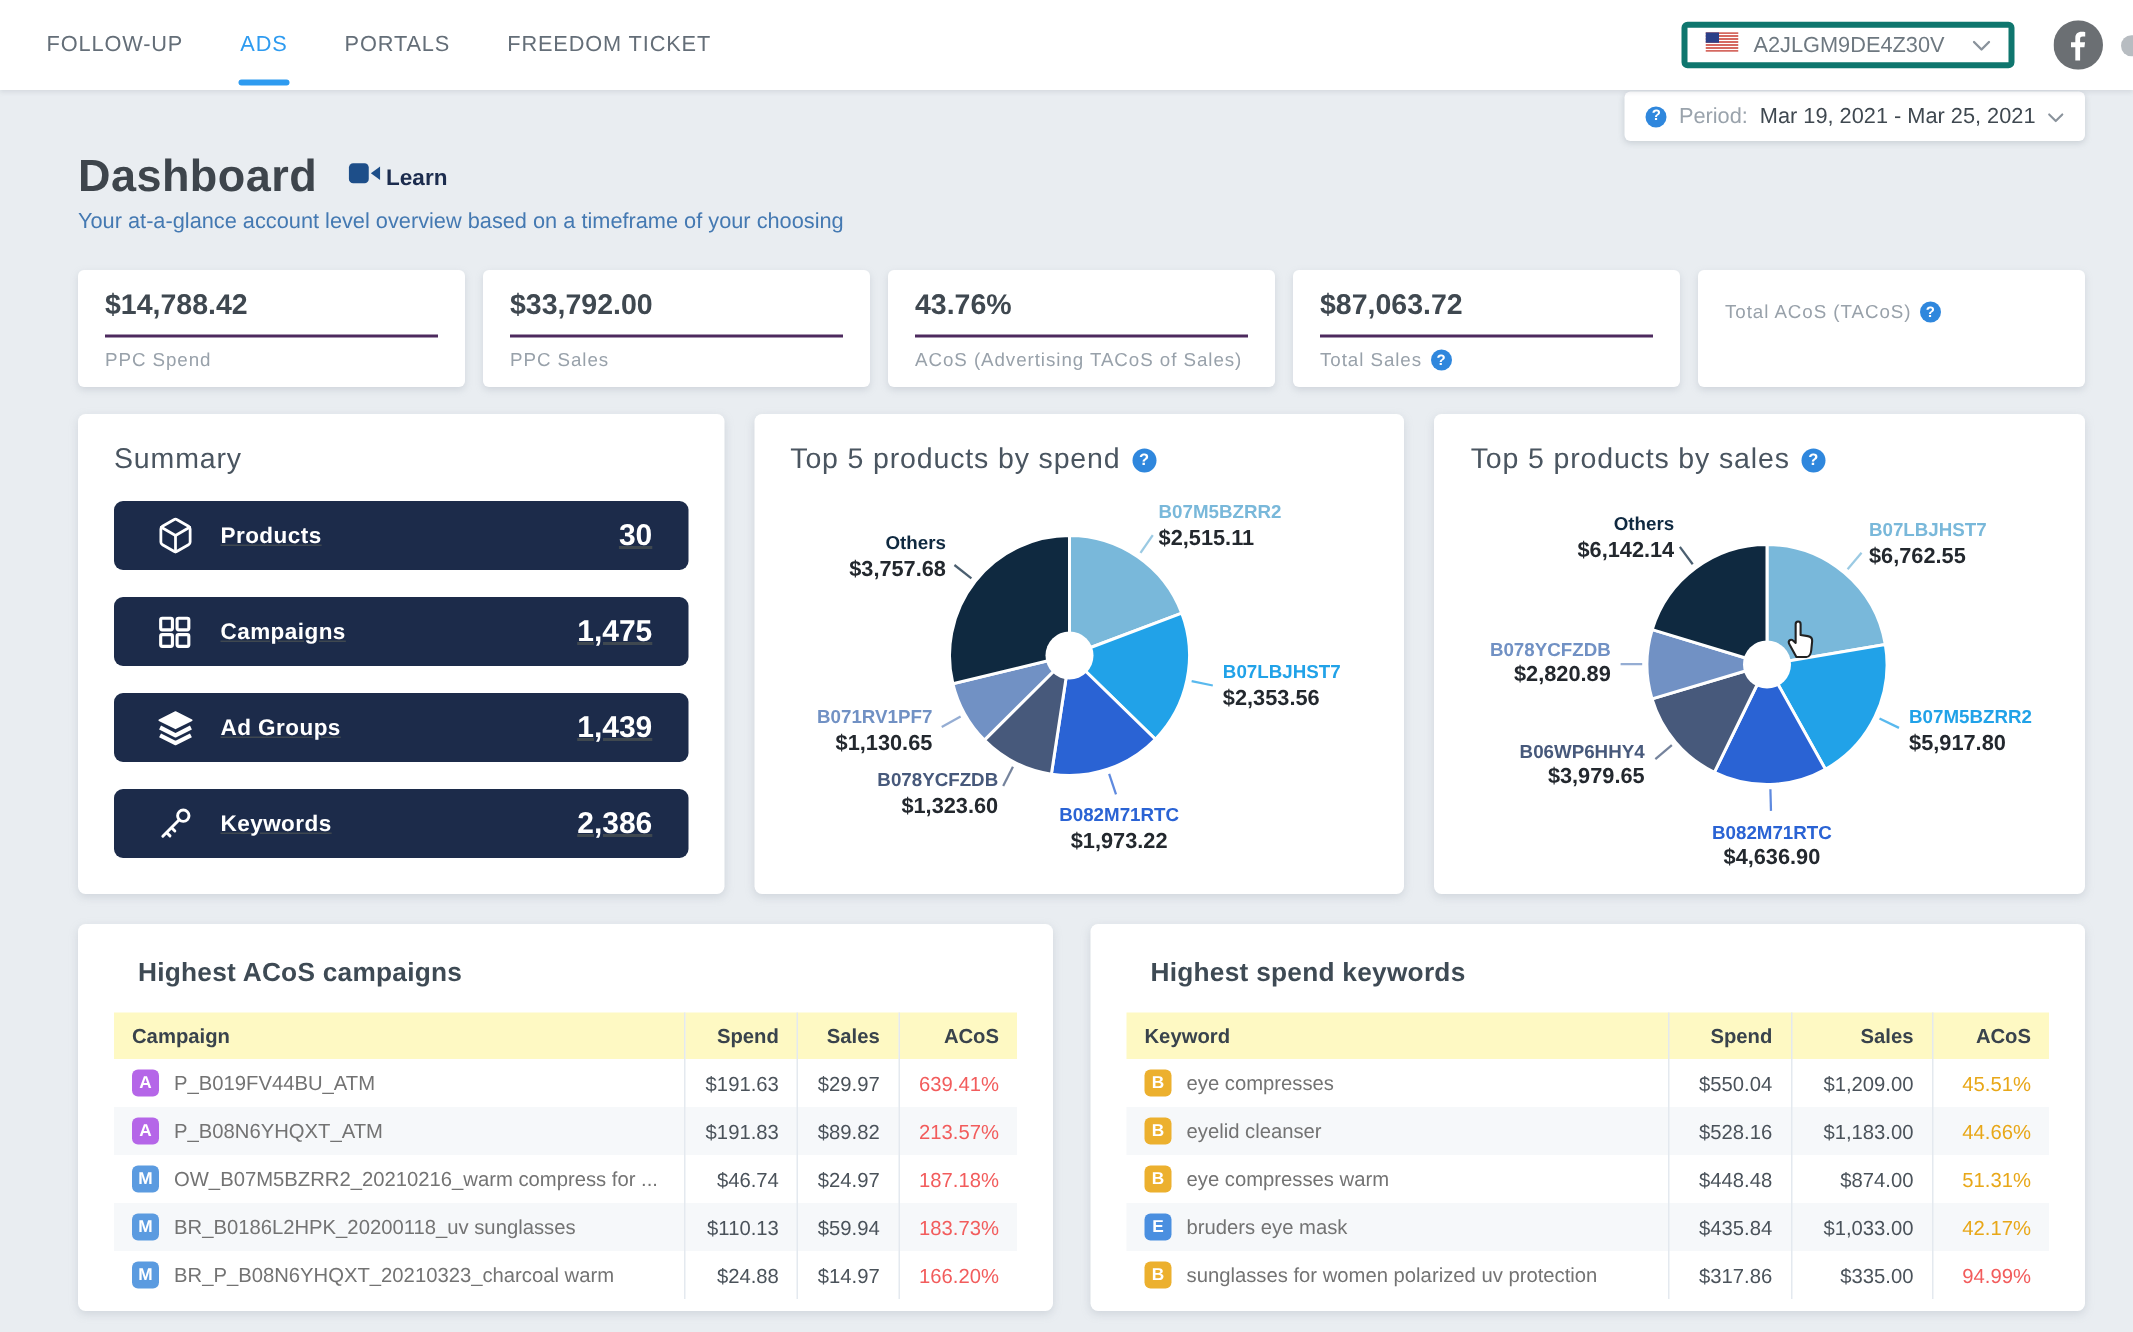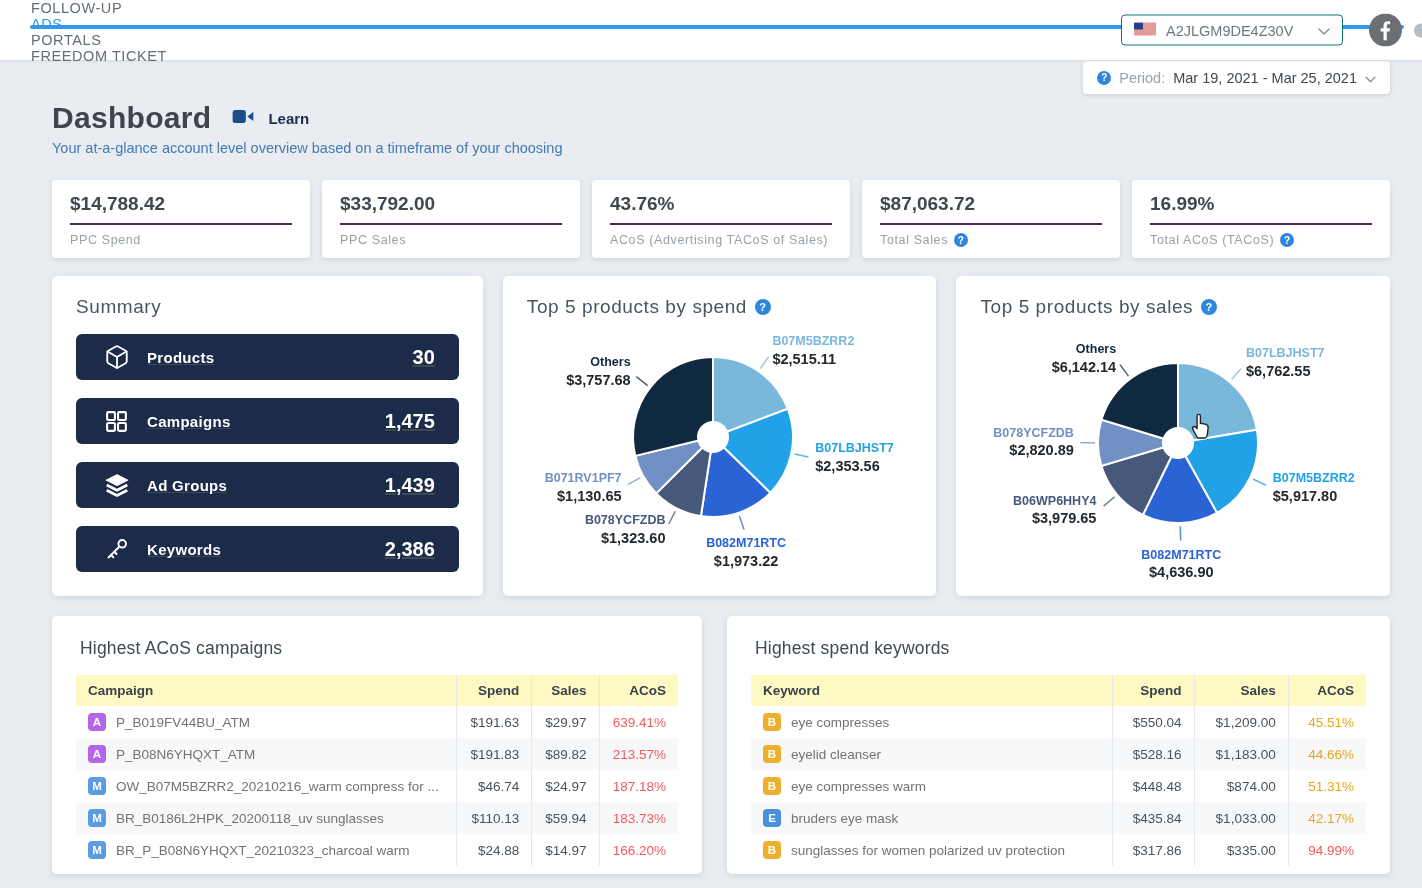--- a/index.html
+++ b/index.html
@@ -2,35 +2,35 @@
 <html><head>
 <meta charset="utf-8">
 <style>
   * { margin:0; padding:0; box-sizing:border-box; }
   html,body { width:1422px; height:888px; overflow:hidden; }
   body { font-family:"Liberation Sans", sans-serif; background:#e9edf1; color:#3f4850; }
   .page { position:relative; width:1422px; height:888px; }
 
   
   .topbar { position:relative; height:60px; background:#fff; box-shadow:0 1px 3px rgba(150,160,170,.25); z-index:5; }
-  .nav { display:flex; align-items:stretch; height:100%; padding-left:12px;flex-direction:column; }
+  .nav { display:flex; align-items:stretch; height:100%; padding-left:12px; }
   .nav-item { position:relative; display:flex; align-items:center; padding:0 19px; font-size:14.5px; letter-spacing:.04em; color:#646e78; font-weight:500; cursor:pointer; }
   .nav-item.active { color:#2e9bf0; }
   .nav-item.active::after { content:''; position:absolute; left:18px; right:18px; bottom:3px; height:4px; border-radius:3px; background:#2e9bf0; }
   .topbar-right { position:absolute; right:20px; top:50%; transform:translateY(-50%); display:flex; align-items:center; gap:26px; }
-  .account-select { display:flex; align-items:center; gap:10px; width:222px; height:31px; border:1px solid #0f766e; border-radius:4px; padding:0 12px; background:#fff; color:#6e7880; font-size:14.5px; cursor:pointer; }
+  .account-select { display:flex; align-items:center; gap:10px; width:222px; height:31px; border:4px solid #0f766e; border-radius:4px; padding:0 12px; background:#fff; color:#6e7880; font-size:14.5px; cursor:pointer; }
   .account-select .acct-label { flex:1; }
   .fb-circle { width:33px; height:33px; }
   .edge-dot { position:absolute; right:-26px; top:50%; transform:translateY(-50%); width:14px; height:14px; border-radius:50%; background:#b7bcc1; }
 
   
   main { position:relative; padding:38px 32px 0 52px; }
   .title-row { display:flex; align-items:center; height:40px; }
   h1 { font-size:30px; font-weight:700; color:#3e454c; letter-spacing:.01em; }
-  .learn { display:flex; align-items:center; gap:13px; margin-left:20px; cursor:pointer; }
+  .learn { display:flex; align-items:center; gap:2px; margin-left:20px; cursor:pointer; }
   .learn-label { font-size:15px; font-weight:700; color:#1c2c4e; }
   .subtitle { height:22px; margin-top:2px; margin-bottom:18px; font-size:14.5px; color:#4479b2; }
 
   .period-pill { position:absolute; top:1px; right:32px; display:flex; align-items:center; gap:8px; height:33px; padding:0 14px; background:#fff; border-radius:4px; box-shadow:0 1px 4px rgba(150,160,170,.4); cursor:pointer; }
   .period-label { color:#9aa3ac; font-size:14.5px; }
   .period-value { color:#3f4850; font-size:14.5px; }
 
   .help-icon { display:inline-flex; align-items:center; justify-content:center; width:16px; height:16px; border-radius:50%; background:#2f87dd; color:#fff; font-size:11px; font-weight:700; flex:0 0 auto; }
   .help-icon.small { width:14px; height:14px; font-size:10px; }
 
@@ -58,21 +58,21 @@
   .pie-label { position:absolute; line-height:1.25; white-space:nowrap; }
   .pie-label .pl-name { font-size:12.5px; font-weight:700; }
   .pie-label .pl-value { font-size:14.5px; font-weight:700; color:#23282e; }
   .cursor-overlay { position:absolute; z-index:4; }
 
   
   .tables-row { display:flex; gap:25px; }
   .table-card { height:258px; padding:18px 24px; }
   .table-card.campaigns { width:650px; }
   .table-card.keywords { width:663px; }
-  .table-title { font-size:17.5px; color:#3e4a54; font-weight:400; letter-spacing:.01em; margin:4px 4px 16px; }
+  .table-title { font-size:17.5px; color:#3e4a54; font-weight:700; letter-spacing:.01em; margin:4px 16px 16px; }
   table { width:100%; border-collapse:collapse; font-size:13.5px; }
   thead th { background:#fef9c3; color:#39434c; font-weight:600; text-align:right; padding:8px 12px; }
   thead th:first-child { text-align:left; }
   thead th + th, tbody td + td { border-left:1px solid #e4e9ef; }
   tbody td { padding:7px 12px; color:#4a525a; text-align:right; }
   tbody td:first-child { text-align:left; }
   tbody tr:nth-child(even) { background:#f6f8fa; }
   .badge { display:inline-block; width:18px; height:18px; border-radius:4px; margin-right:10px; color:#fff; font-size:11.5px; font-weight:700; text-align:center; line-height:18px; vertical-align:middle; }
   .row-link { color:#737373; text-decoration:none; cursor:pointer; vertical-align:middle; }
   td.acos { font-weight:400; }
@@ -174,21 +174,20 @@
 
   <article class="stat-card">
     <div class="stat-value">$87,063.72</div>
     <div class="stat-label">
             <span class="lbl">Total Sales</span>
             <span class="help-icon small">?</span>
           </div>
   </article>
 
   <article class="stat-card">
-    <div class="stat-value">16.99%</div>
     <div class="stat-label">
             <span class="lbl">Total ACoS (TACoS)</span>
             <span class="help-icon small">?</span>
           </div>
   </article>
 </div>
 
     <div class="mid-row">
       <section class="card summary-card">
         <div class="panel-title">Summary</div>

